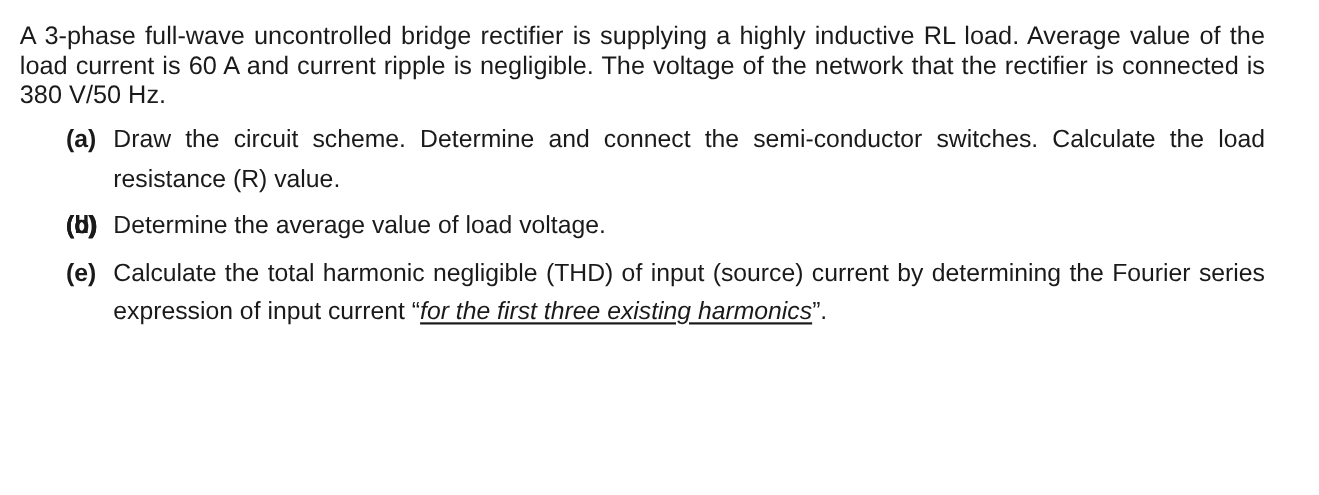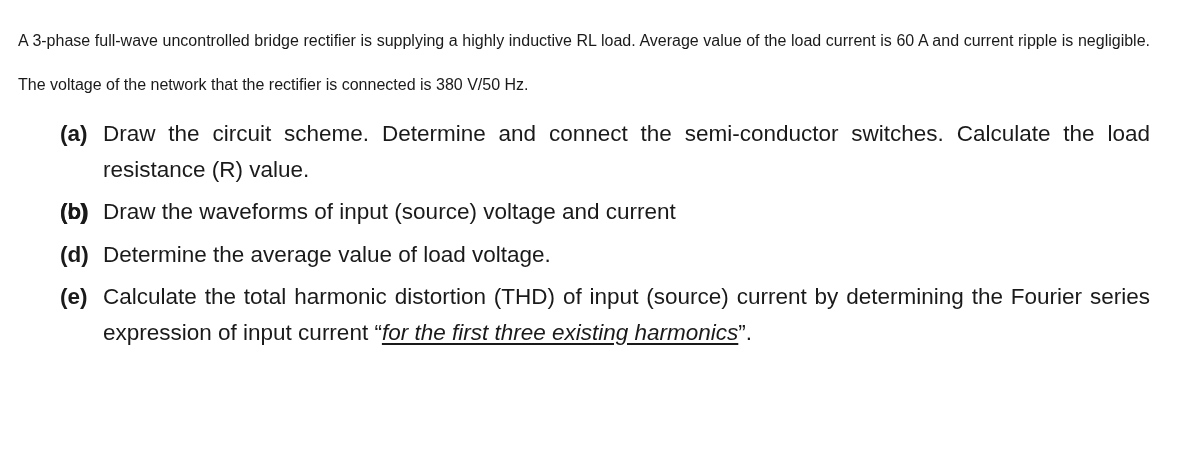--- a/index.html
+++ b/index.html
@@ -15,22 +15,22 @@
     color: #1a1a1a;
   }
   .page {
     box-sizing: border-box;
     width: 1199px;
     height: 450px;
     padding: 19px 49px 0 18px;
   }
   .intro {
     margin: 0 0 9px 0;
-    font-size: 16px;
-    line-height: 44px;
+    font-size: 23px;
+    line-height: 27px;
     text-align: justify;
   }
   .list {
     margin: 0;
   }
   .item {
     position: relative;
     padding-left: 85px;
     margin-bottom: 7px;
     font-size: 22.5px;
@@ -62,26 +62,25 @@
       <span class="label">(a)</span>
       <span class="text">Draw the circuit scheme. Determine and connect the semi-conductor switches. Calculate the load resistance (R) value.</span>
     </div>
 
     <div class="item">
       <span class="label">(b)</span>
     </div>
 
     <div class="item">
       <span class="label">(c)</span>
-      <span class="text">Draw the waveforms of input (source) voltage and current</span>
     </div>
 
     <div class="item">
       <span class="label">(d)</span>
       <span class="text">Determine the average value of load voltage.</span>
     </div>
 
     <div class="item">
-      <span class="label">(e)</span><span class="text"><span>Calculate the total harmonic distortion (THD) of input (source) current by determining the Fourier series expression of input current “</span><em class="emph">for the first three existing harmonics</em><span>”.</span></span>
+      <span class="label">(e)</span><span class="text"><span>Calculate the total harmonic negligible (THD) of input (source) current by determining the Fourier series expression of input current “</span><em class="emph">for the first three existing harmonics</em><span>”.</span></span>
     </div>
 
   </div>
 </div>
 
 </body></html>

